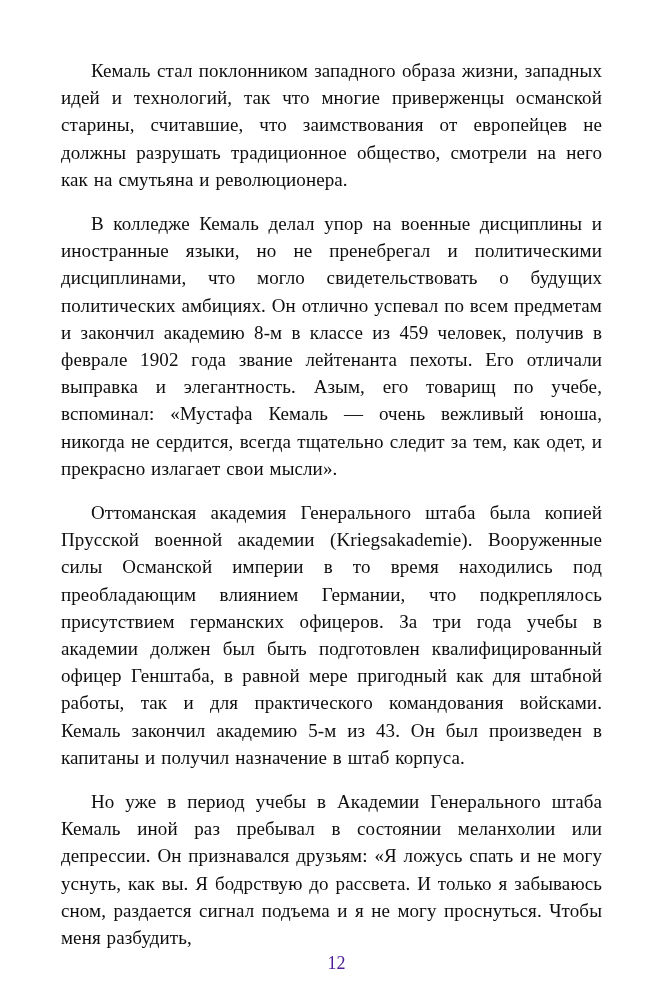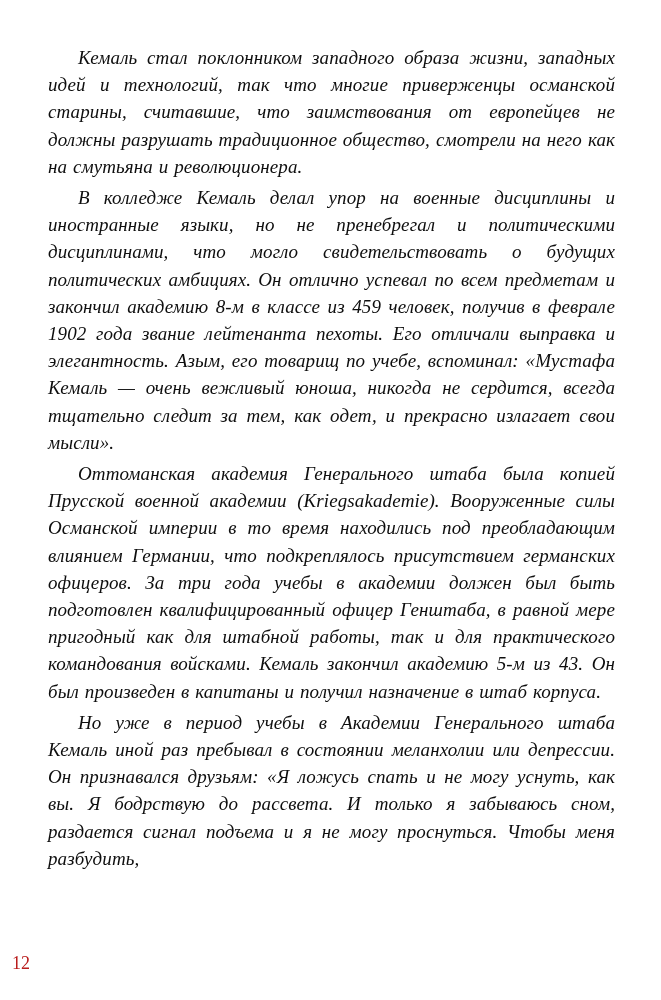--- a/index.html
+++ b/index.html
@@ -21,33 +21,33 @@
     padding: 40px 42px 60px 44px;
   }
   .text-block {
     color: #0e0e0e;
     font-size: 19px;
     line-height: 27.2px;
     text-align: justify;
     letter-spacing: 0.1px;
   }
   .para {
-    margin: 4px;
+    margin: 17px;
     padding: 0;
     text-indent: 30px;
     word-spacing: 1px;
-    font-style: italic;
   }
   .page-number {
     position: absolute;
     bottom: 26px;
     left: 12px;
     right: 0;
+    text-align: center;
     font-size: 18px;
-    color: #b91c1c;
+    color: #4c1d95;
   }
 </style>
 </head>
 <body>
 
 <div class="book-page">
   <div class="text-block">
     <p class="para">Кемаль стал поклонником западного образа жизни, западных идей и технологий, так что многие приверженцы османской старины, считавшие, что заимствования от европейцев не должны разрушать традиционное общество, смотрели на него как на смутьяна и революционера.</p>
     <p class="para">В колледже Кемаль делал упор на военные дисциплины и иностранные языки, но не пренебрегал и политическими дисциплинами, что могло свидетельствовать о будущих политических амбициях. Он отлично успевал по всем предметам и закончил академию 8-м в классе из 459 человек, получив в феврале 1902 года звание лейтенанта пехоты. Его отличали выправка и элегантность. Азым, его товарищ по учебе, вспоминал: «Мустафа Кемаль — очень вежливый юноша, никогда не сердится, всегда тщательно следит за тем, как одет, и прекрасно излагает свои мысли».</p>
     <p class="para">Оттоманская академия Генерального штаба была копией Прусской военной академии (Kriegsakademie). Вооруженные силы Османской империи в то время находились под преобладающим влиянием Германии, что подкреплялось присутствием германских офицеров. За три года учебы в академии должен был быть подготовлен квалифицированный офицер Генштаба, в равной мере пригодный как для штабной работы, так и для практического командования войсками. Кемаль закончил академию 5-м из 43. Он был произведен в капитаны и получил назначение в штаб корпуса.</p>

